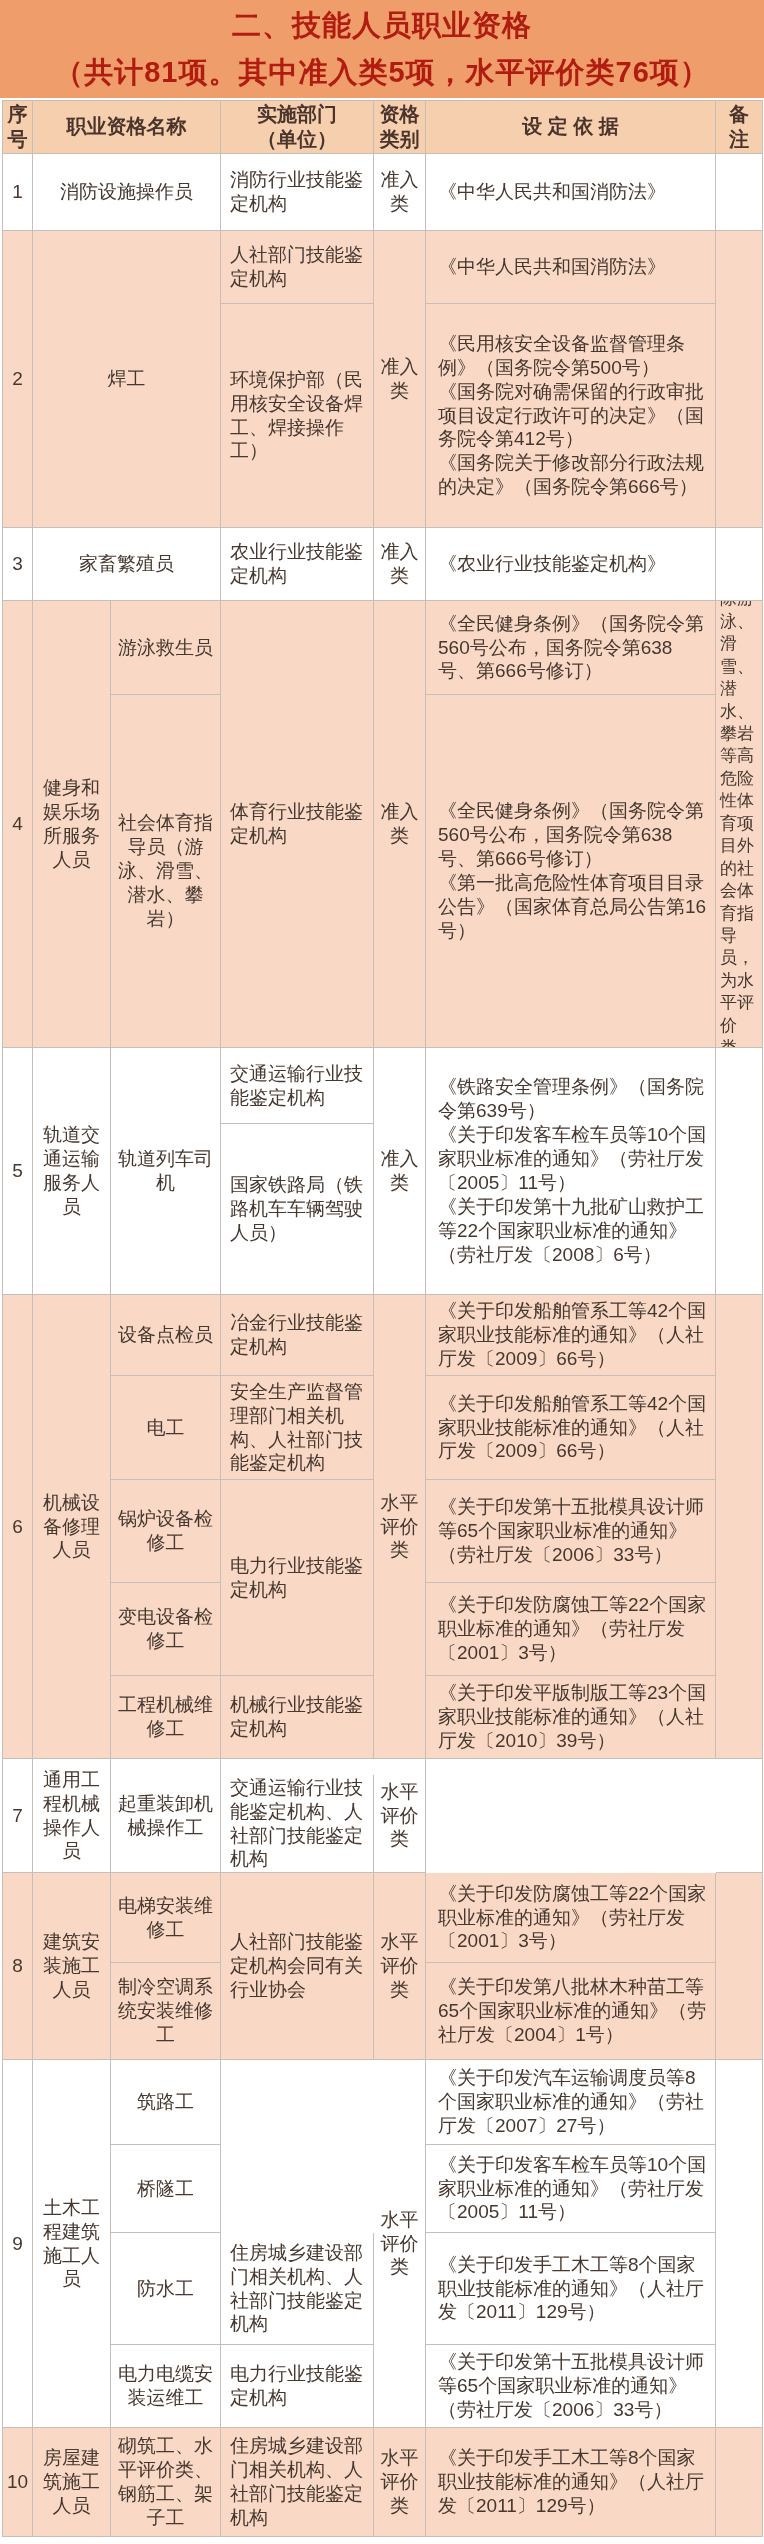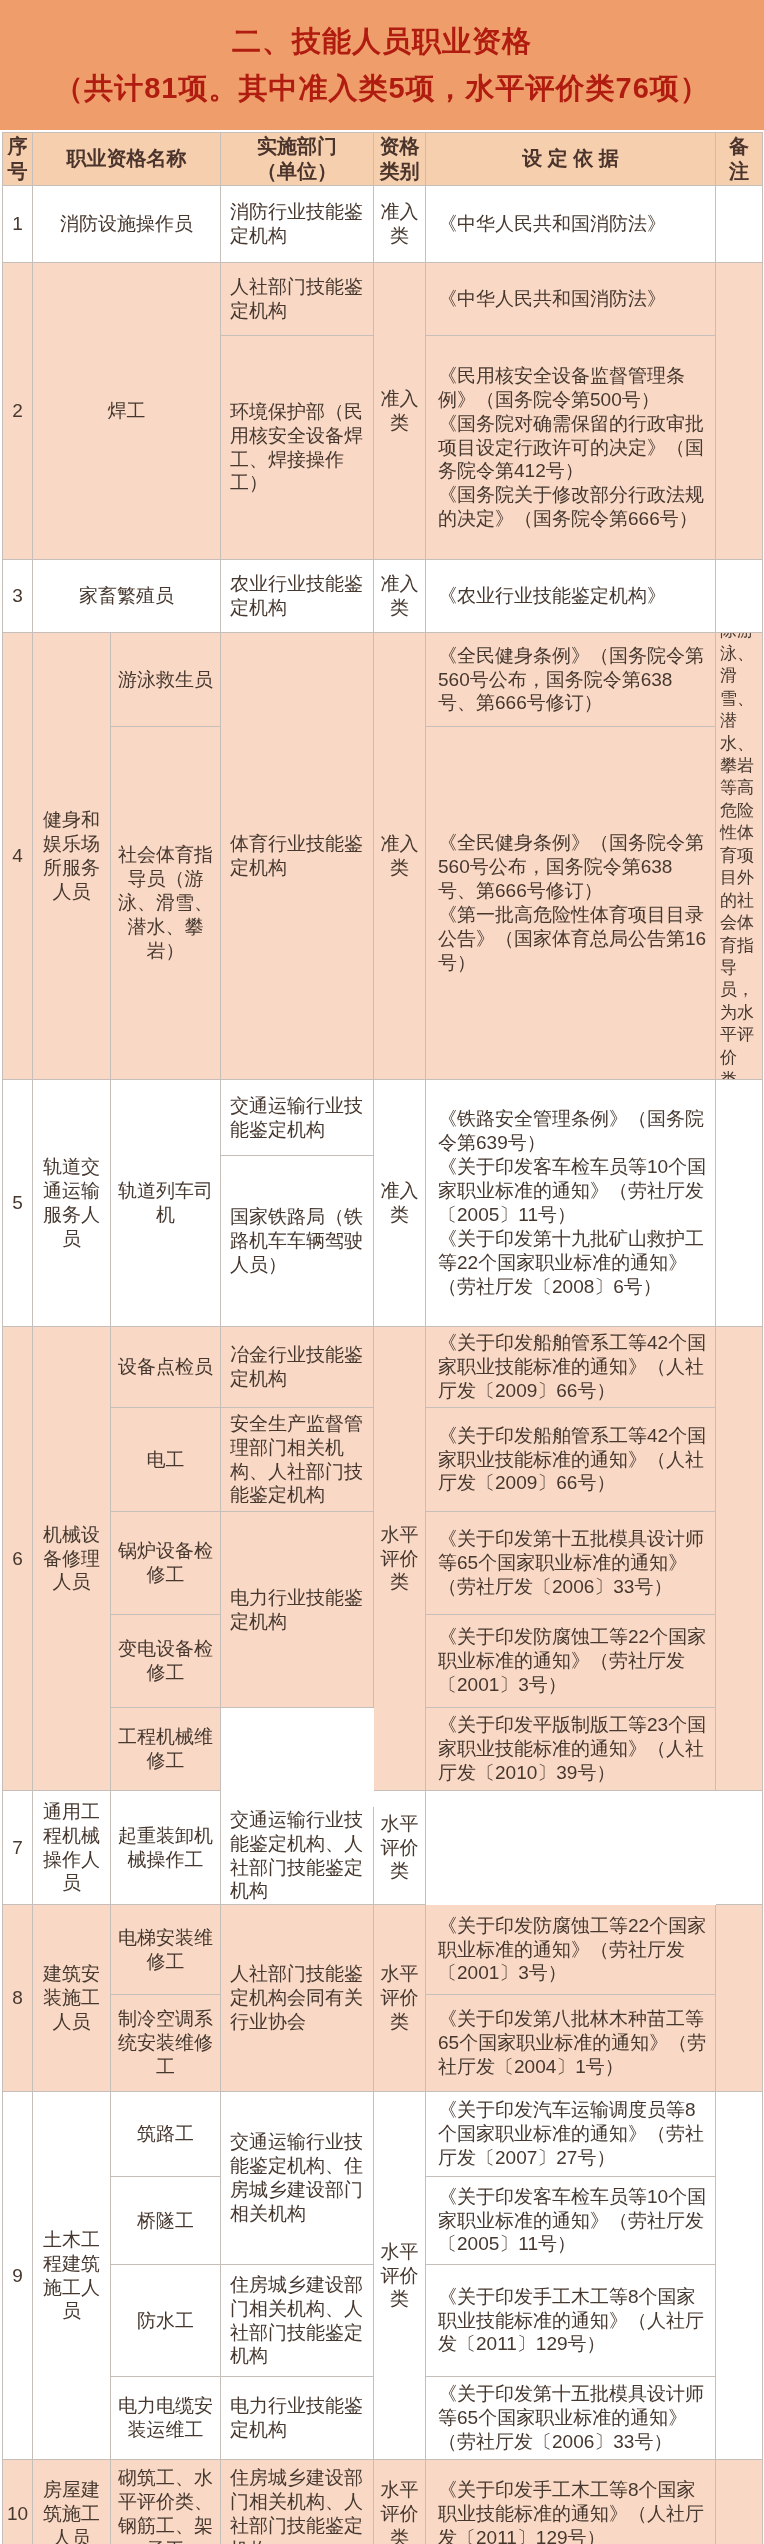--- a/index.html
+++ b/index.html
@@ -2,21 +2,21 @@
 <html style="--title-bg: #ef9e6b; --title-text: #b01d10; --header-bg: #f6cfae; --row-alt-bg: #f9d9c6; --row-bg: #ffffff; --border: #c6beb8; --text: #46382f;"><head>
 <meta charset="utf-8">
 <style>
   :root{
     --title-bg:#ef9e6b; --title-text:#b01d10; --header-bg:#f6cfae;
     --row-alt-bg:#f9d9c6; --row-bg:#ffffff; --border:#c6beb8; --text:#46382f;
   }
   *{margin:0;padding:0;}
   body{background:#ffffff;font-family:"Liberation Sans","DejaVu Sans",sans-serif;}
   .page{width:764px;height:2544px;overflow:hidden;background:#fff;position:relative;}
-  .title-band{height:130px;background:var(--title-bg);display:flex;flex-direction:column;
+  .title-band{height:98px;background:var(--title-bg);display:flex;flex-direction:column;
     justify-content:center;align-items:center;gap:7px;}
   .t1,.t2{font-size:29px;font-weight:bold;color:var(--title-text);letter-spacing:1px;}
   .grid{display:grid;width:760px;margin:2px 0 0 2px;
     border-left:1px solid var(--border);border-top:1px solid var(--border);
     grid-template-columns:30px 78px 110px 153px 52px 290px 47px;
     grid-template-rows:53px 77px 73px 224px 73px 94px 353px 76px 171px 81px 104px 103px 93px 83px 114px 90px 97px 85px 88px 112px 83px 109px;}
   .cell{box-sizing:border-box;border-right:1px solid var(--border);border-bottom:1px solid var(--border);
     display:flex;align-items:center;white-space:pre-line;overflow:hidden;
     font-size:19px;line-height:1.26;color:var(--text);padding:2px 4px;}
   .al-c{justify-content:center;text-align:center;}
@@ -91,20 +91,21 @@
       <div class="cell even al-c" style="grid-area: 10 / 1 / span 5 / span 1;">6</div>
       <div class="cell even al-c" style="grid-area: 10 / 2 / span 5 / span 1;">机械设备修理人员</div>
       <div class="cell even al-c" style="grid-area: 10 / 3 / span 1 / span 1;">设备点检员</div>
       <div class="cell even al-c" style="grid-area: 11 / 3 / span 1 / span 1;">电工</div>
       <div class="cell even al-c" style="grid-area: 12 / 3 / span 1 / span 1;">锅炉设备检修工</div>
       <div class="cell even al-c" style="grid-area: 13 / 3 / span 1 / span 1;">变电设备检修工</div>
       <div class="cell even al-c" style="grid-area: 14 / 3 / span 1 / span 1;">工程机械维修工</div>
       <div class="cell even al-l" style="grid-area: 10 / 4 / span 1 / span 1;">冶金行业技能鉴定机构</div>
       <div class="cell even al-l" style="grid-area: 11 / 4 / span 1 / span 1;">安全生产监督管理部门相关机构、人社部门技能鉴定机构</div>
       <div class="cell even al-l" style="grid-area: 12 / 4 / span 2 / span 1;">电力行业技能鉴定机构</div>
+      <div class="cell even al-l" style="grid-area: 14 / 4 / span 1 / span 1;">机械行业技能鉴定机构</div>
       <div class="cell even al-c" style="grid-area: 10 / 5 / span 5 / span 1;">水平评价类</div>
       <div class="cell even al-l basis" style="grid-area: 10 / 6 / span 1 / span 1;">《关于印发船舶管系工等42个国家职业技能标准的通知》（人社厅发〔2009〕66号）</div>
       <div class="cell even al-l basis" style="grid-area: 11 / 6 / span 1 / span 1;">《关于印发船舶管系工等42个国家职业技能标准的通知》（人社厅发〔2009〕66号）</div>
       <div class="cell even al-l basis" style="grid-area: 12 / 6 / span 1 / span 1;">《关于印发第十五批模具设计师等65个国家职业标准的通知》（劳社厅发〔2006〕33号）</div>
       <div class="cell even al-l basis" style="grid-area: 13 / 6 / span 1 / span 1;">《关于印发防腐蚀工等22个国家职业标准的通知》（劳社厅发〔2001〕3号）</div>
       <div class="cell even al-l basis" style="grid-area: 14 / 6 / span 1 / span 1;">《关于印发平版制版工等23个国家职业技能标准的通知》（人社厅发〔2010〕39号）</div>
       <div class="cell even al-l rem" style="grid-area: 10 / 7 / span 5 / span 1;"></div>
       <div class="cell odd al-c" style="grid-area: 15 / 1 / span 1 / span 1;">7</div>
       <div class="cell odd al-c" style="grid-area: 15 / 2 / span 1 / span 1;">通用工程机械操作人员</div>
       <div class="cell odd al-c" style="grid-area: 15 / 3 / span 1 / span 1;">起重装卸机械操作工</div>
@@ -119,21 +120,20 @@
       <div class="cell even al-c" style="grid-area: 16 / 5 / span 2 / span 1;">水平评价类</div>
       <div class="cell even al-l basis" style="grid-area: 16 / 6 / span 1 / span 1;">《关于印发防腐蚀工等22个国家职业标准的通知》（劳社厅发〔2001〕3号）</div>
       <div class="cell even al-l basis" style="grid-area: 17 / 6 / span 1 / span 1;">《关于印发第八批林木种苗工等65个国家职业标准的通知》（劳社厅发〔2004〕1号）</div>
       <div class="cell even al-l rem" style="grid-area: 16 / 7 / span 2 / span 1;"></div>
       <div class="cell odd al-c" style="grid-area: 18 / 1 / span 4 / span 1;">9</div>
       <div class="cell odd al-c" style="grid-area: 18 / 2 / span 4 / span 1;">土木工程建筑施工人员</div>
       <div class="cell odd al-c" style="grid-area: 18 / 3 / span 1 / span 1;">筑路工</div>
       <div class="cell odd al-c" style="grid-area: 19 / 3 / span 1 / span 1;">桥隧工</div>
       <div class="cell odd al-c" style="grid-area: 20 / 3 / span 1 / span 1;">防水工</div>
       <div class="cell odd al-c" style="grid-area: 21 / 3 / span 1 / span 1;">电力电缆安装运维工</div>
-      <div class="cell odd al-l" style="grid-area: 18 / 4 / span 2 / span 1;">交通运输行业技能鉴定机构、住房城乡建设部门相关机构</div>
       <div class="cell odd al-l" style="grid-area: 20 / 4 / span 1 / span 1;">住房城乡建设部门相关机构、人社部门技能鉴定机构</div>
       <div class="cell odd al-l" style="grid-area: 21 / 4 / span 1 / span 1;">电力行业技能鉴定机构</div>
       <div class="cell odd al-c" style="grid-area: 18 / 5 / span 4 / span 1;">水平评价类</div>
       <div class="cell odd al-l basis" style="grid-area: 18 / 6 / span 1 / span 1;">《关于印发汽车运输调度员等8个国家职业标准的通知》（劳社厅发〔2007〕27号）</div>
       <div class="cell odd al-l basis" style="grid-area: 19 / 6 / span 1 / span 1;">《关于印发客车检车员等10个国家职业标准的通知》（劳社厅发〔2005〕11号）</div>
       <div class="cell odd al-l basis" style="grid-area: 20 / 6 / span 1 / span 1;">《关于印发手工木工等8个国家职业技能标准的通知》（人社厅发〔2011〕129号）</div>
       <div class="cell odd al-l basis" style="grid-area: 21 / 6 / span 1 / span 1;">《关于印发第十五批模具设计师等65个国家职业标准的通知》（劳社厅发〔2006〕33号）</div>
       <div class="cell odd al-l rem" style="grid-area: 18 / 7 / span 4 / span 1;"></div>
       <div class="cell even al-c" style="grid-area: 22 / 1 / span 1 / span 1;">10</div>
       <div class="cell even al-c" style="grid-area: 22 / 2 / span 1 / span 1;">房屋建筑施工人员</div>

